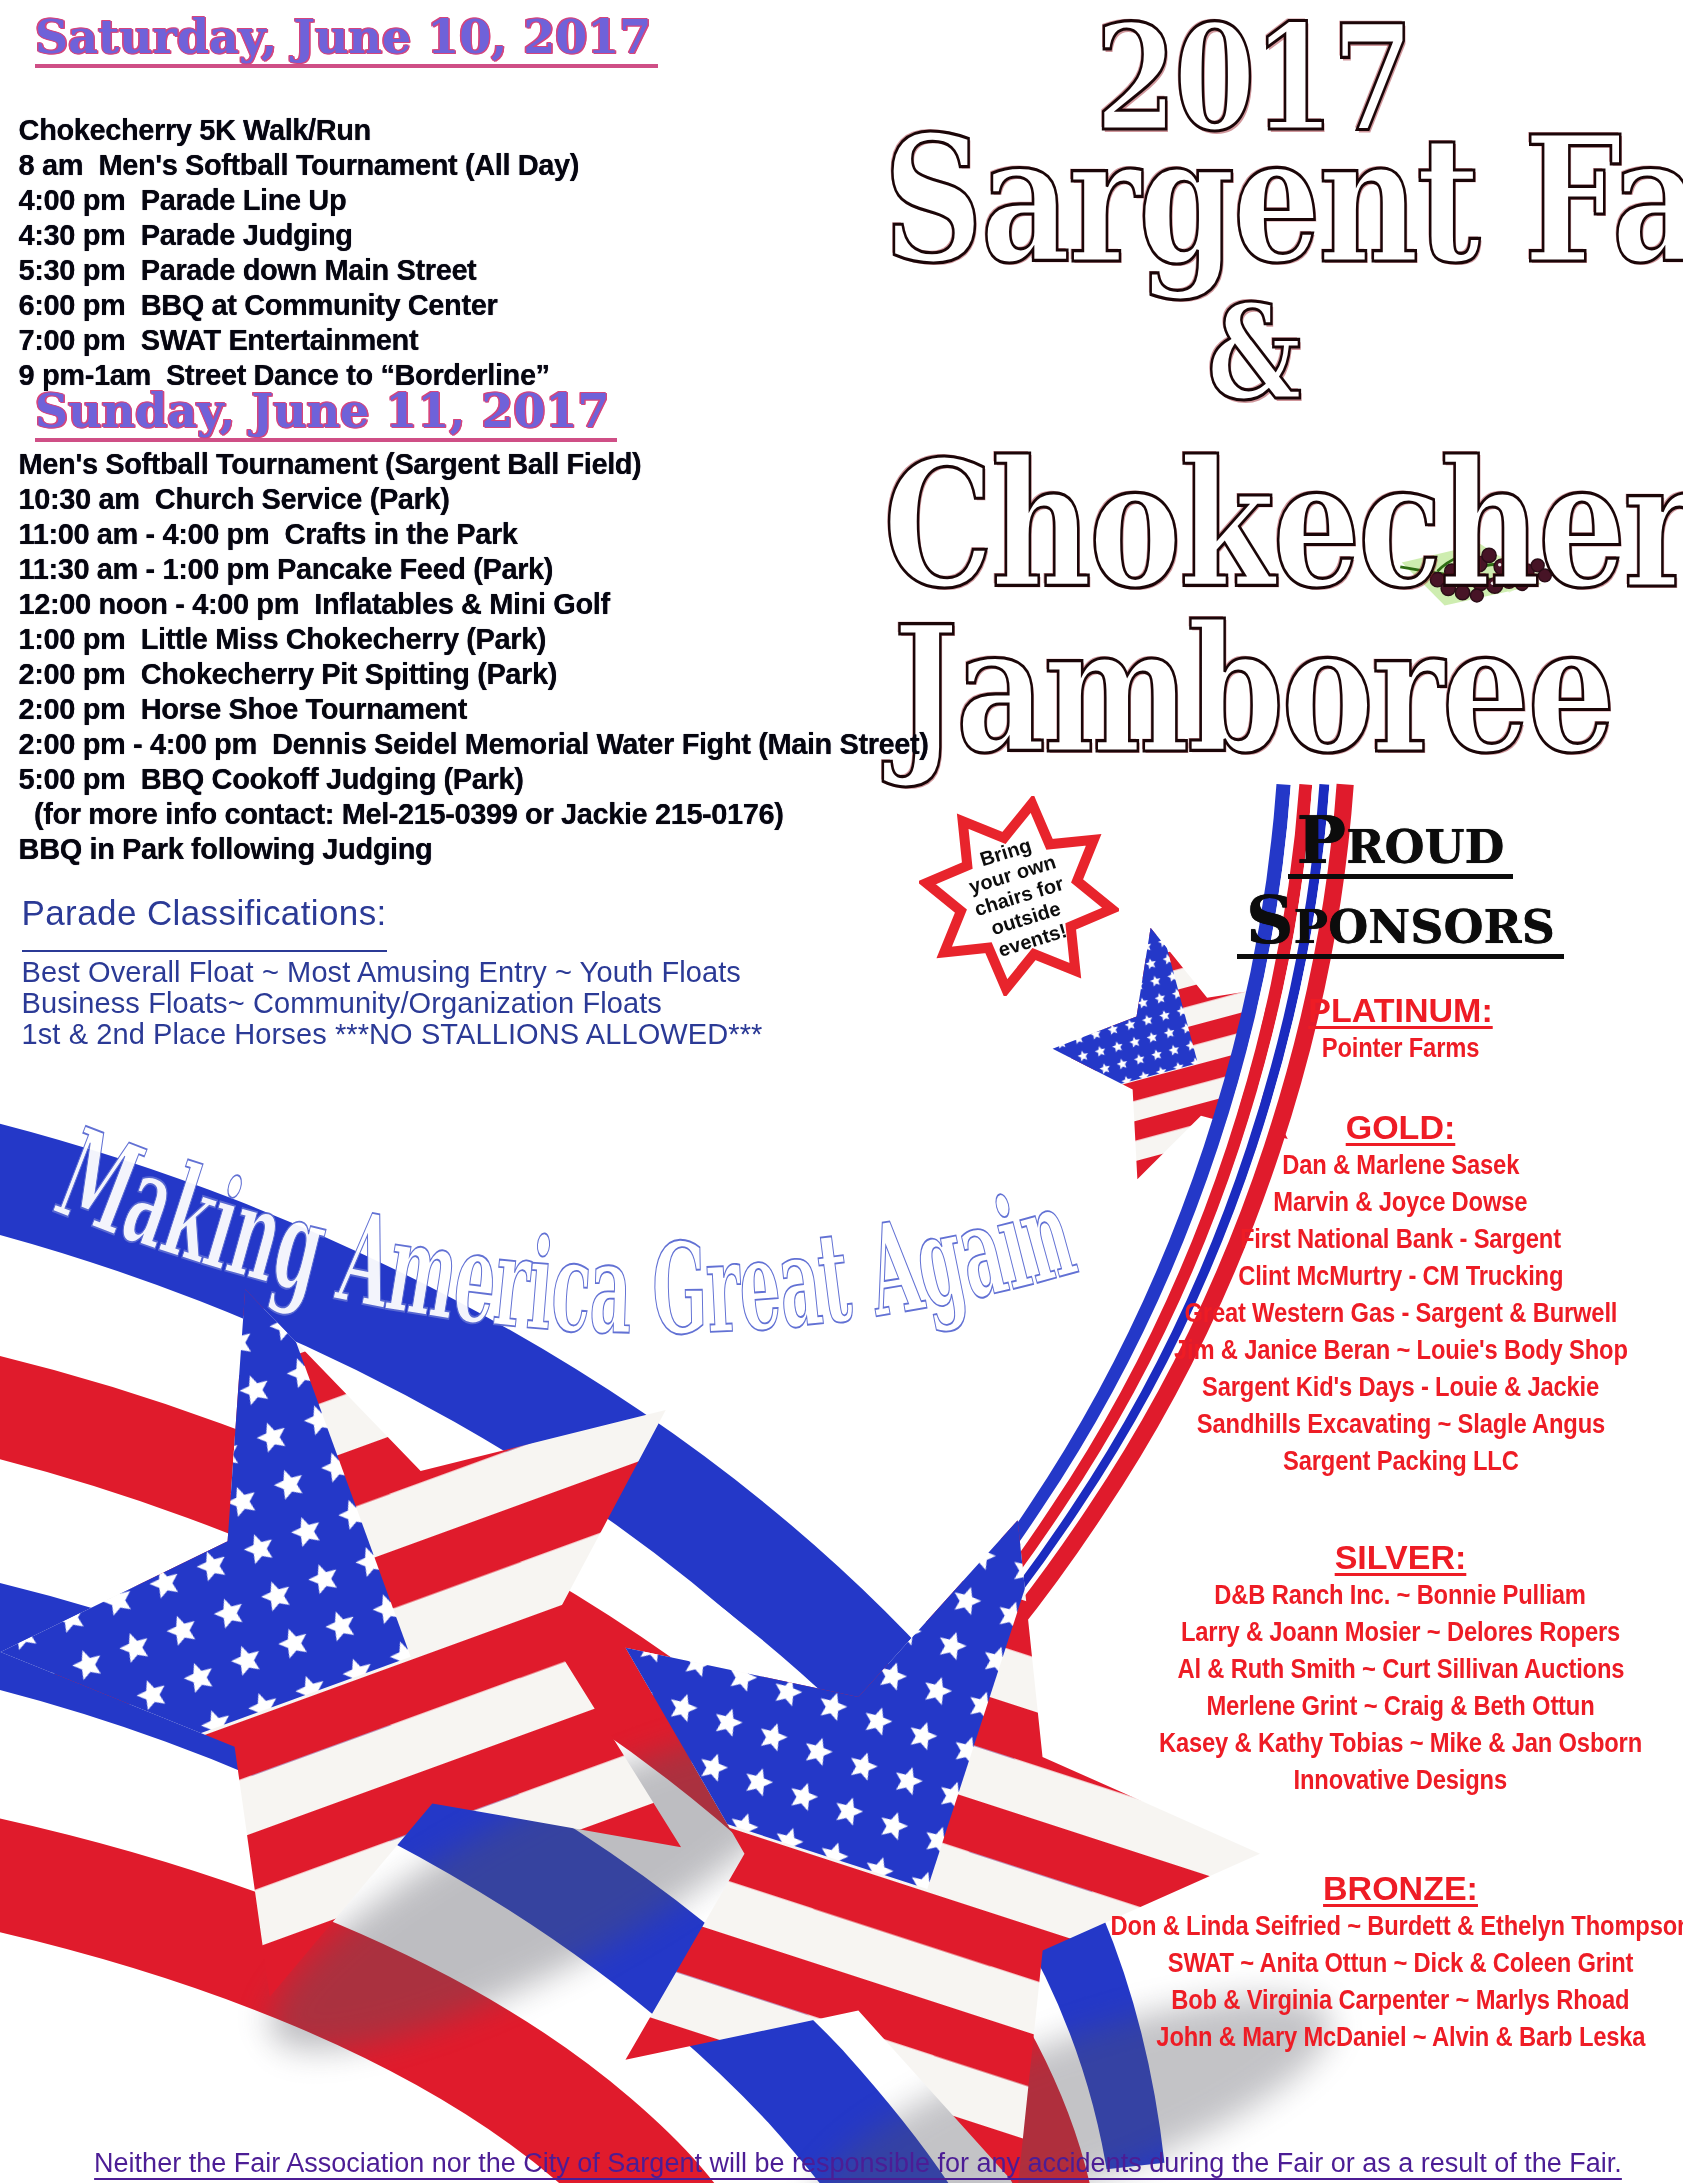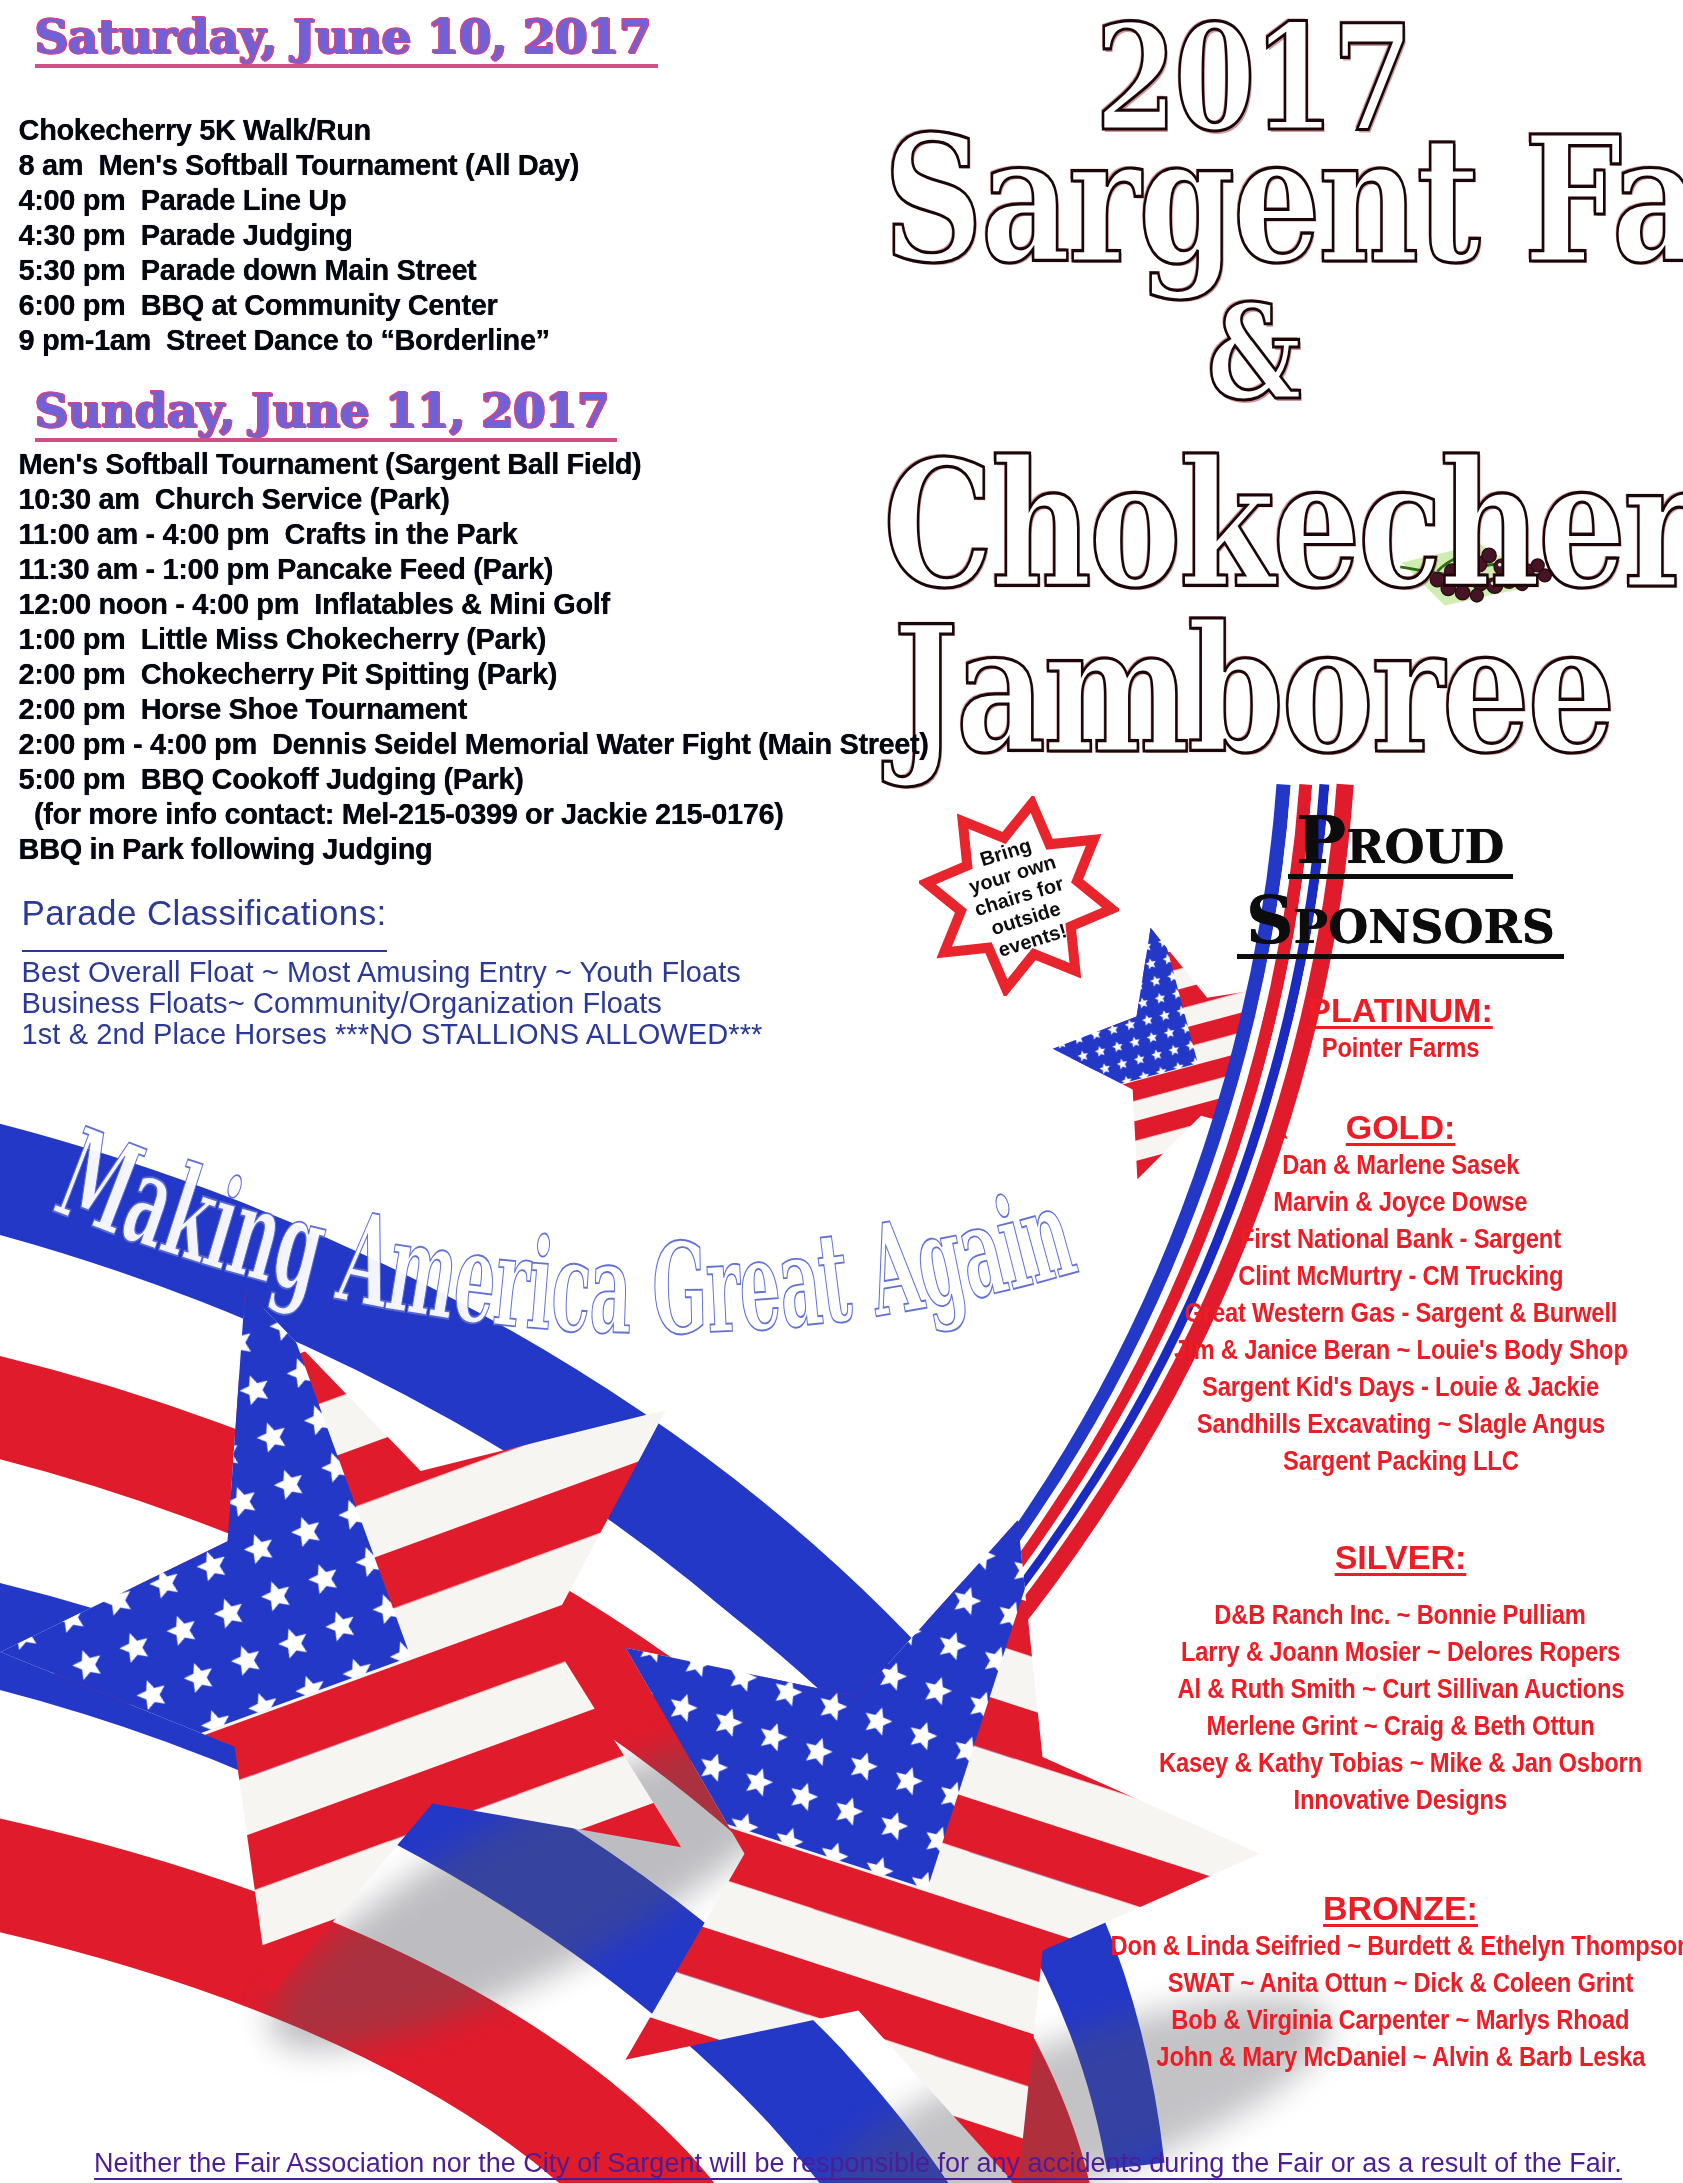--- a/index.html
+++ b/index.html
@@ -63,21 +63,21 @@
   .proud{
     font-family:"DejaVu Serif",serif;font-variant:small-caps;font-weight:bold;
     font-size:66px;line-height:1.0;color:#0c0c0c;
     border-bottom:5.7px solid #0c0c0c;padding:0 8.6px 1.4px;
     text-shadow:0 0 0.7px #000;
   }
   #proud2{margin-top:7.2px;}
   .tier{display:flex;flex-direction:column;align-items:center;}
   #tier-platinum{margin-top:31.5px;}
   #tier-gold{margin-top:40px;}
-  #tier-silver{margin-top:57px;gap:20px;}
+  #tier-silver{margin-top:57px;}
   #tier-bronze{margin-top:69px;}
   .tier-heading{
     font-size:34px;font-weight:bold;color:#ee1c25;line-height:40px;
     text-decoration:underline;text-decoration-thickness:2.9px;text-underline-offset:4.3px;
   }
   .sponsor-line{
     font-size:27px;font-weight:bold;color:#ee1c25;line-height:37px;
     white-space:nowrap;transform:scaleX(0.88);letter-spacing:-0.2px;
   }
   
@@ -189,20 +189,21 @@
 </svg>
 
 <div id="sat-heading" class="day-heading">Saturday, June 10, 2017</div>
 <div id="sat-items" class="sched-list">
     <div class="sched-line">Chokecherry 5K Walk/Run</div>
     <div class="sched-line">8 am  Men's Softball Tournament (All Day)</div>
     <div class="sched-line">4:00 pm  Parade Line Up</div>
     <div class="sched-line">4:30 pm  Parade Judging</div>
     <div class="sched-line">5:30 pm  Parade down Main Street</div>
     <div class="sched-line">6:00 pm  BBQ at Community Center</div>
+    <div class="sched-line">7:00 pm  SWAT Entertainment</div>
     <div class="sched-line">9 pm-1am  Street Dance to “Borderline”</div>
   </div>
 
 <div id="sun-heading" class="day-heading">Sunday, June 11, 2017</div>
 <div id="sun-items" class="sched-list">
     <div class="sched-line">Men's Softball Tournament (Sargent Ball Field)</div>
     <div class="sched-line">10:30 am  Church Service (Park)</div>
     <div class="sched-line">11:00 am - 4:00 pm  Crafts in the Park</div>
     <div class="sched-line">11:30 am - 1:00 pm Pancake Feed (Park)</div>
     <div class="sched-line">12:00 noon - 4:00 pm  Inflatables &amp; Mini Golf</div>

